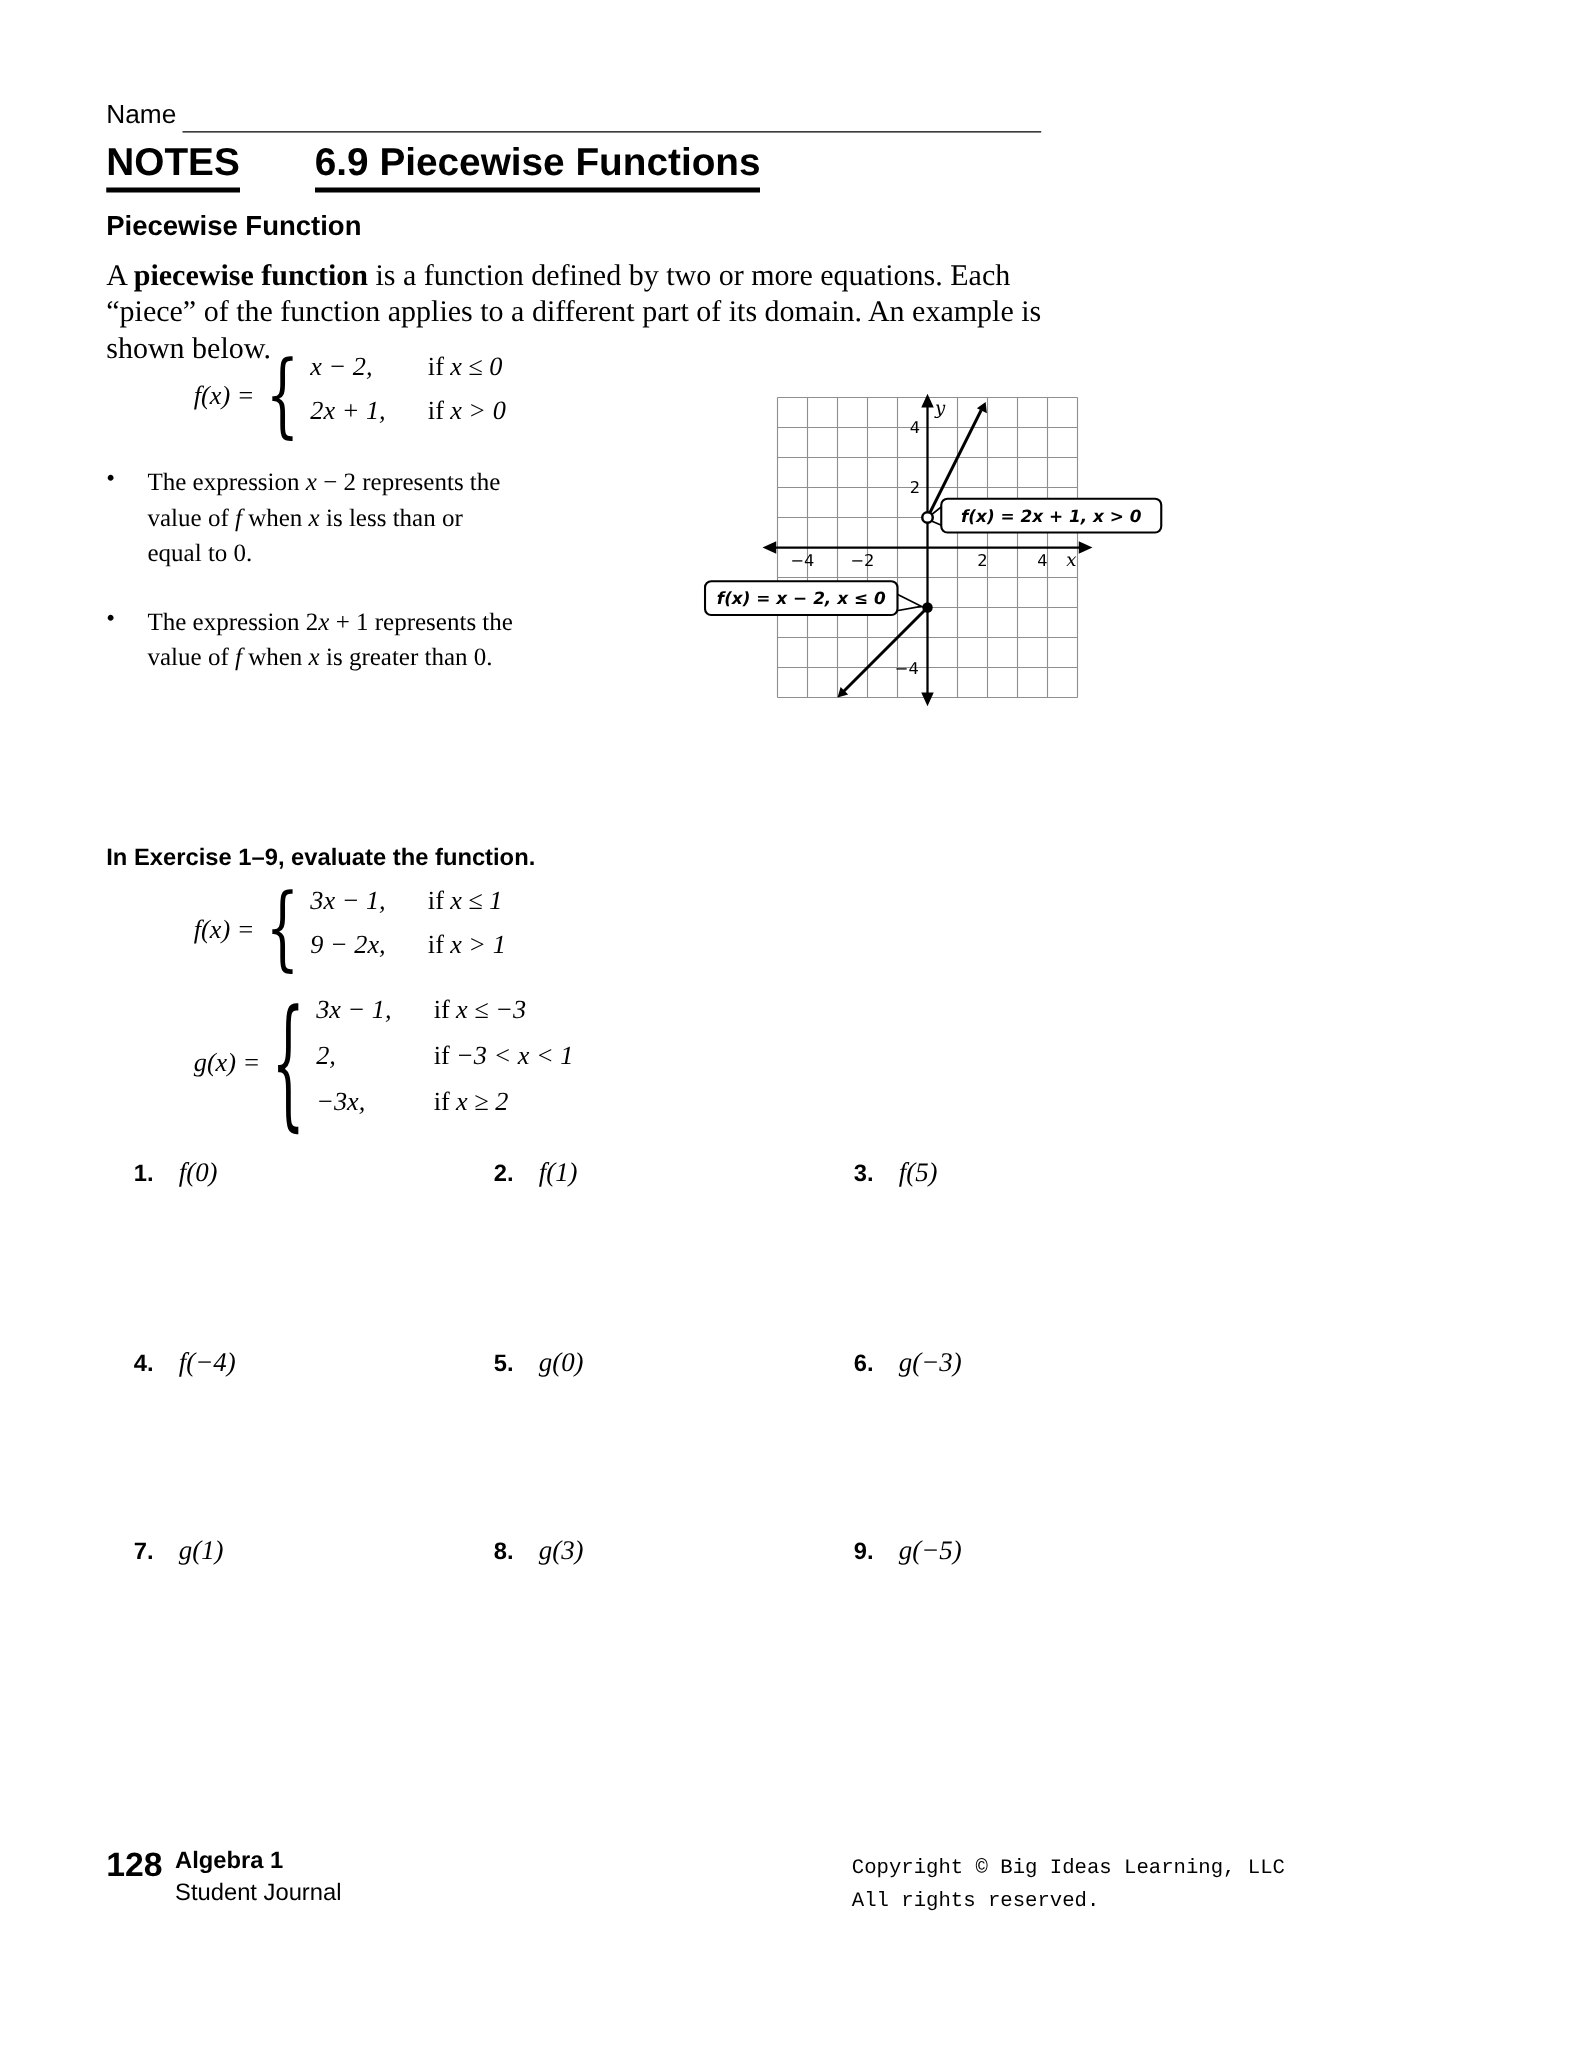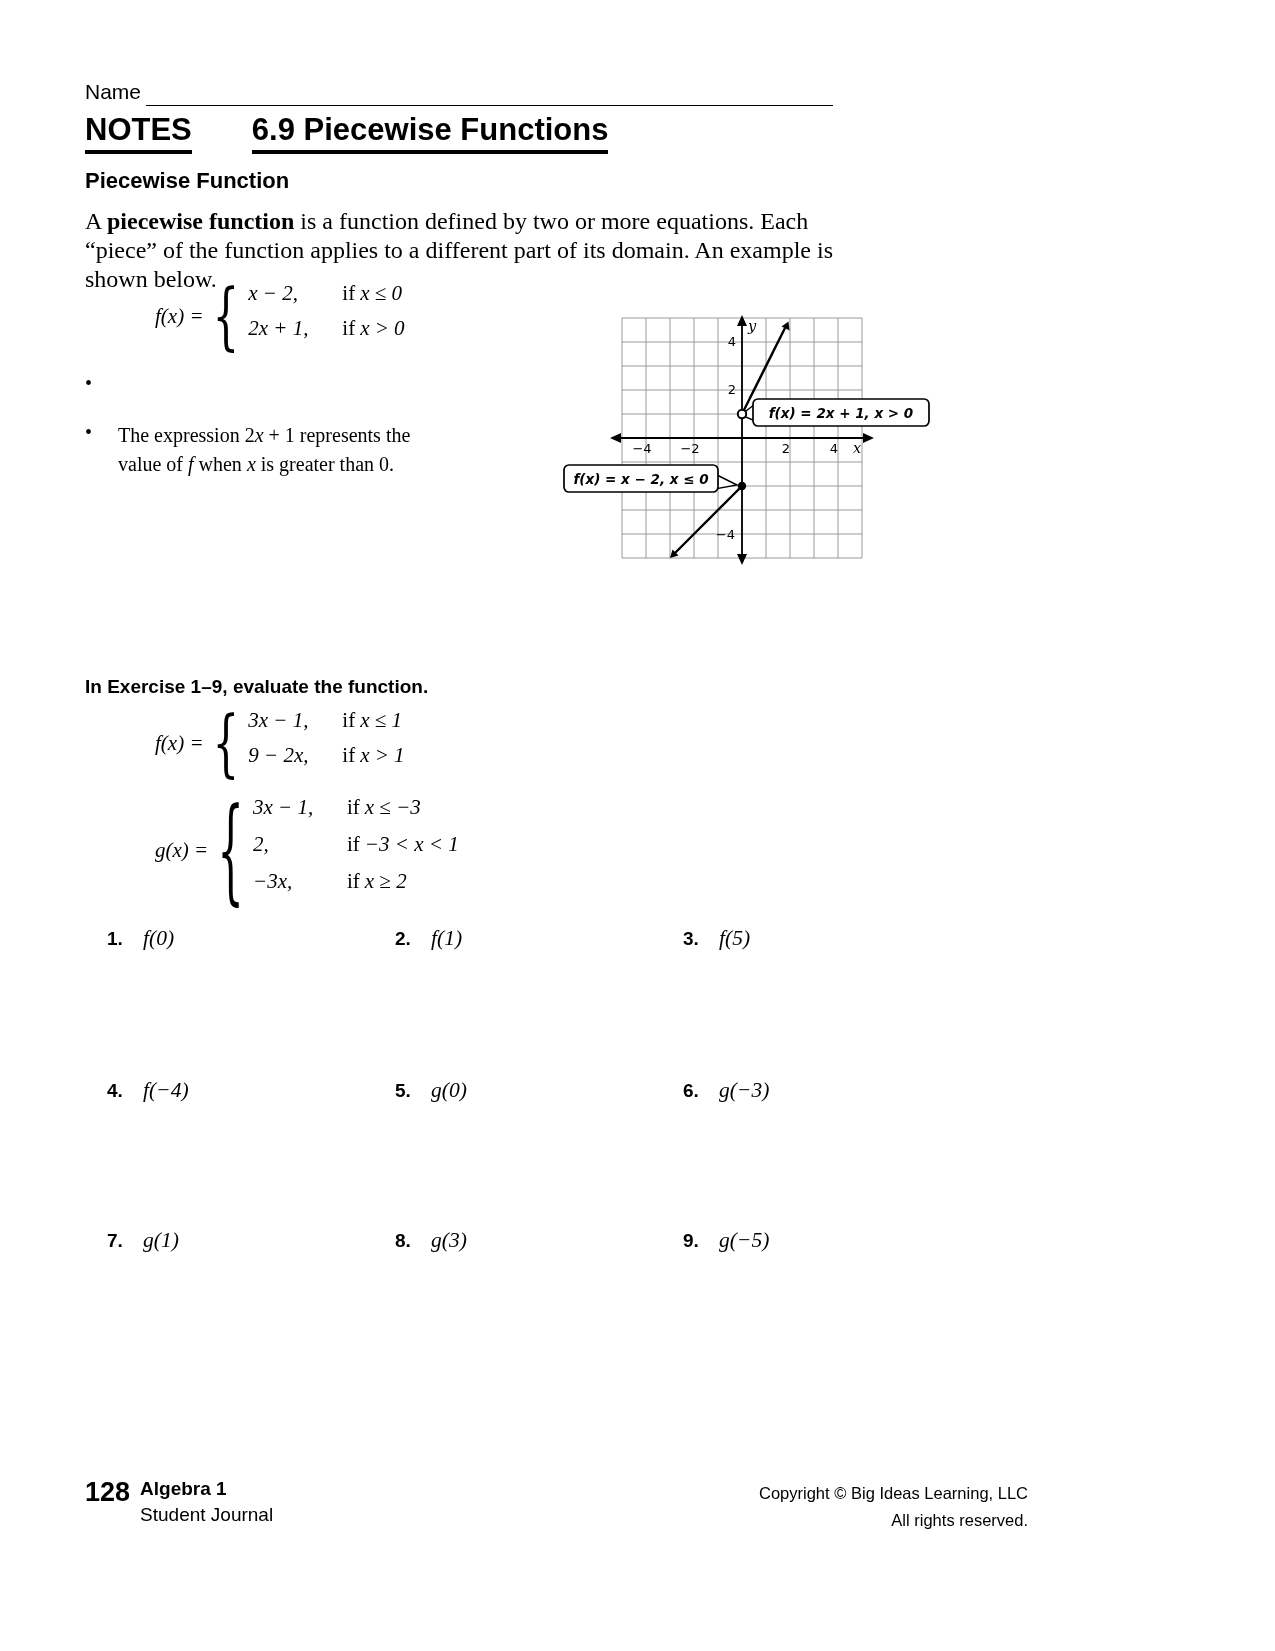--- a/index.html
+++ b/index.html
@@ -98,22 +98,22 @@
     font-weight: bold; font-size: 19px; width: 36px;
   }
   .ex .expr { font-size: 21.5px; font-style: italic; }
 
   
   .footer-left { left: 85px; top: 1476px; display: flex; font-family: "Liberation Sans", sans-serif; }
   .fnum { font-size: 27px; font-weight: bold; margin-right: 10px; margin-top: 3px; line-height: 1; }
   .fbook { font-size: 19px; font-weight: bold; line-height: 1.35; }
   .fsub { font-size: 19px; line-height: 1.35; }
   .footer-right {
-    right: 247px; top: 1480px; text-align: right;
-    font-family: Liberation Sans, sans-serif;
+    right: 247px; top: 1480px; 
+    font-family: Liberation Mono, monospace;
     font-size: 16.5px; line-height: 1.65;
   }
 </style>
 </head>
 <body>
 
 <div class="page">
 
   <div class="abs name-row">
     <span>Name</span>
@@ -143,20 +143,21 @@
         <span class="expr">2x + 1,</span>
         <span class="cif">if</span>
         <span class="ccond">x &gt; 0</span>
       </span>
     </span>
   </div>
 
   <ul class="abs bullets">
     <li>
       <span class="marker">•</span>
+      <span class="btext"><span>The expression </span><span class="mi">x</span><span> − 2 represents the value of </span><span class="mi">f</span><span> when </span><span class="mi">x</span><span> is less than or equal to 0.</span></span>
     </li>
     <li>
       <span class="marker">•</span>
       <span class="btext"><span>The expression 2</span><span class="mi">x</span><span> + 1 represents the value of </span><span class="mi">f</span><span> when </span><span class="mi">x</span><span> is greater than 0.</span></span>
     </li>
   </ul>
 
   <svg class="abs graph" width="375" height="262" viewBox="0 0 375 262">
     <path fill="none" stroke="#8f8f8f" stroke-width="0.9" d="M59 4V244M83 4V244M107 4V244M131 4V244M155 4V244M179 4V244M203 4V244M227 4V244M251 4V244M275 4V244M299 4V244M59 4H299M59 28H299M59 52H299M59 76H299M59 100H299M59 124H299M59 148H299M59 172H299M59 196H299M59 220H299M59 244H299"></path>
     <g>

